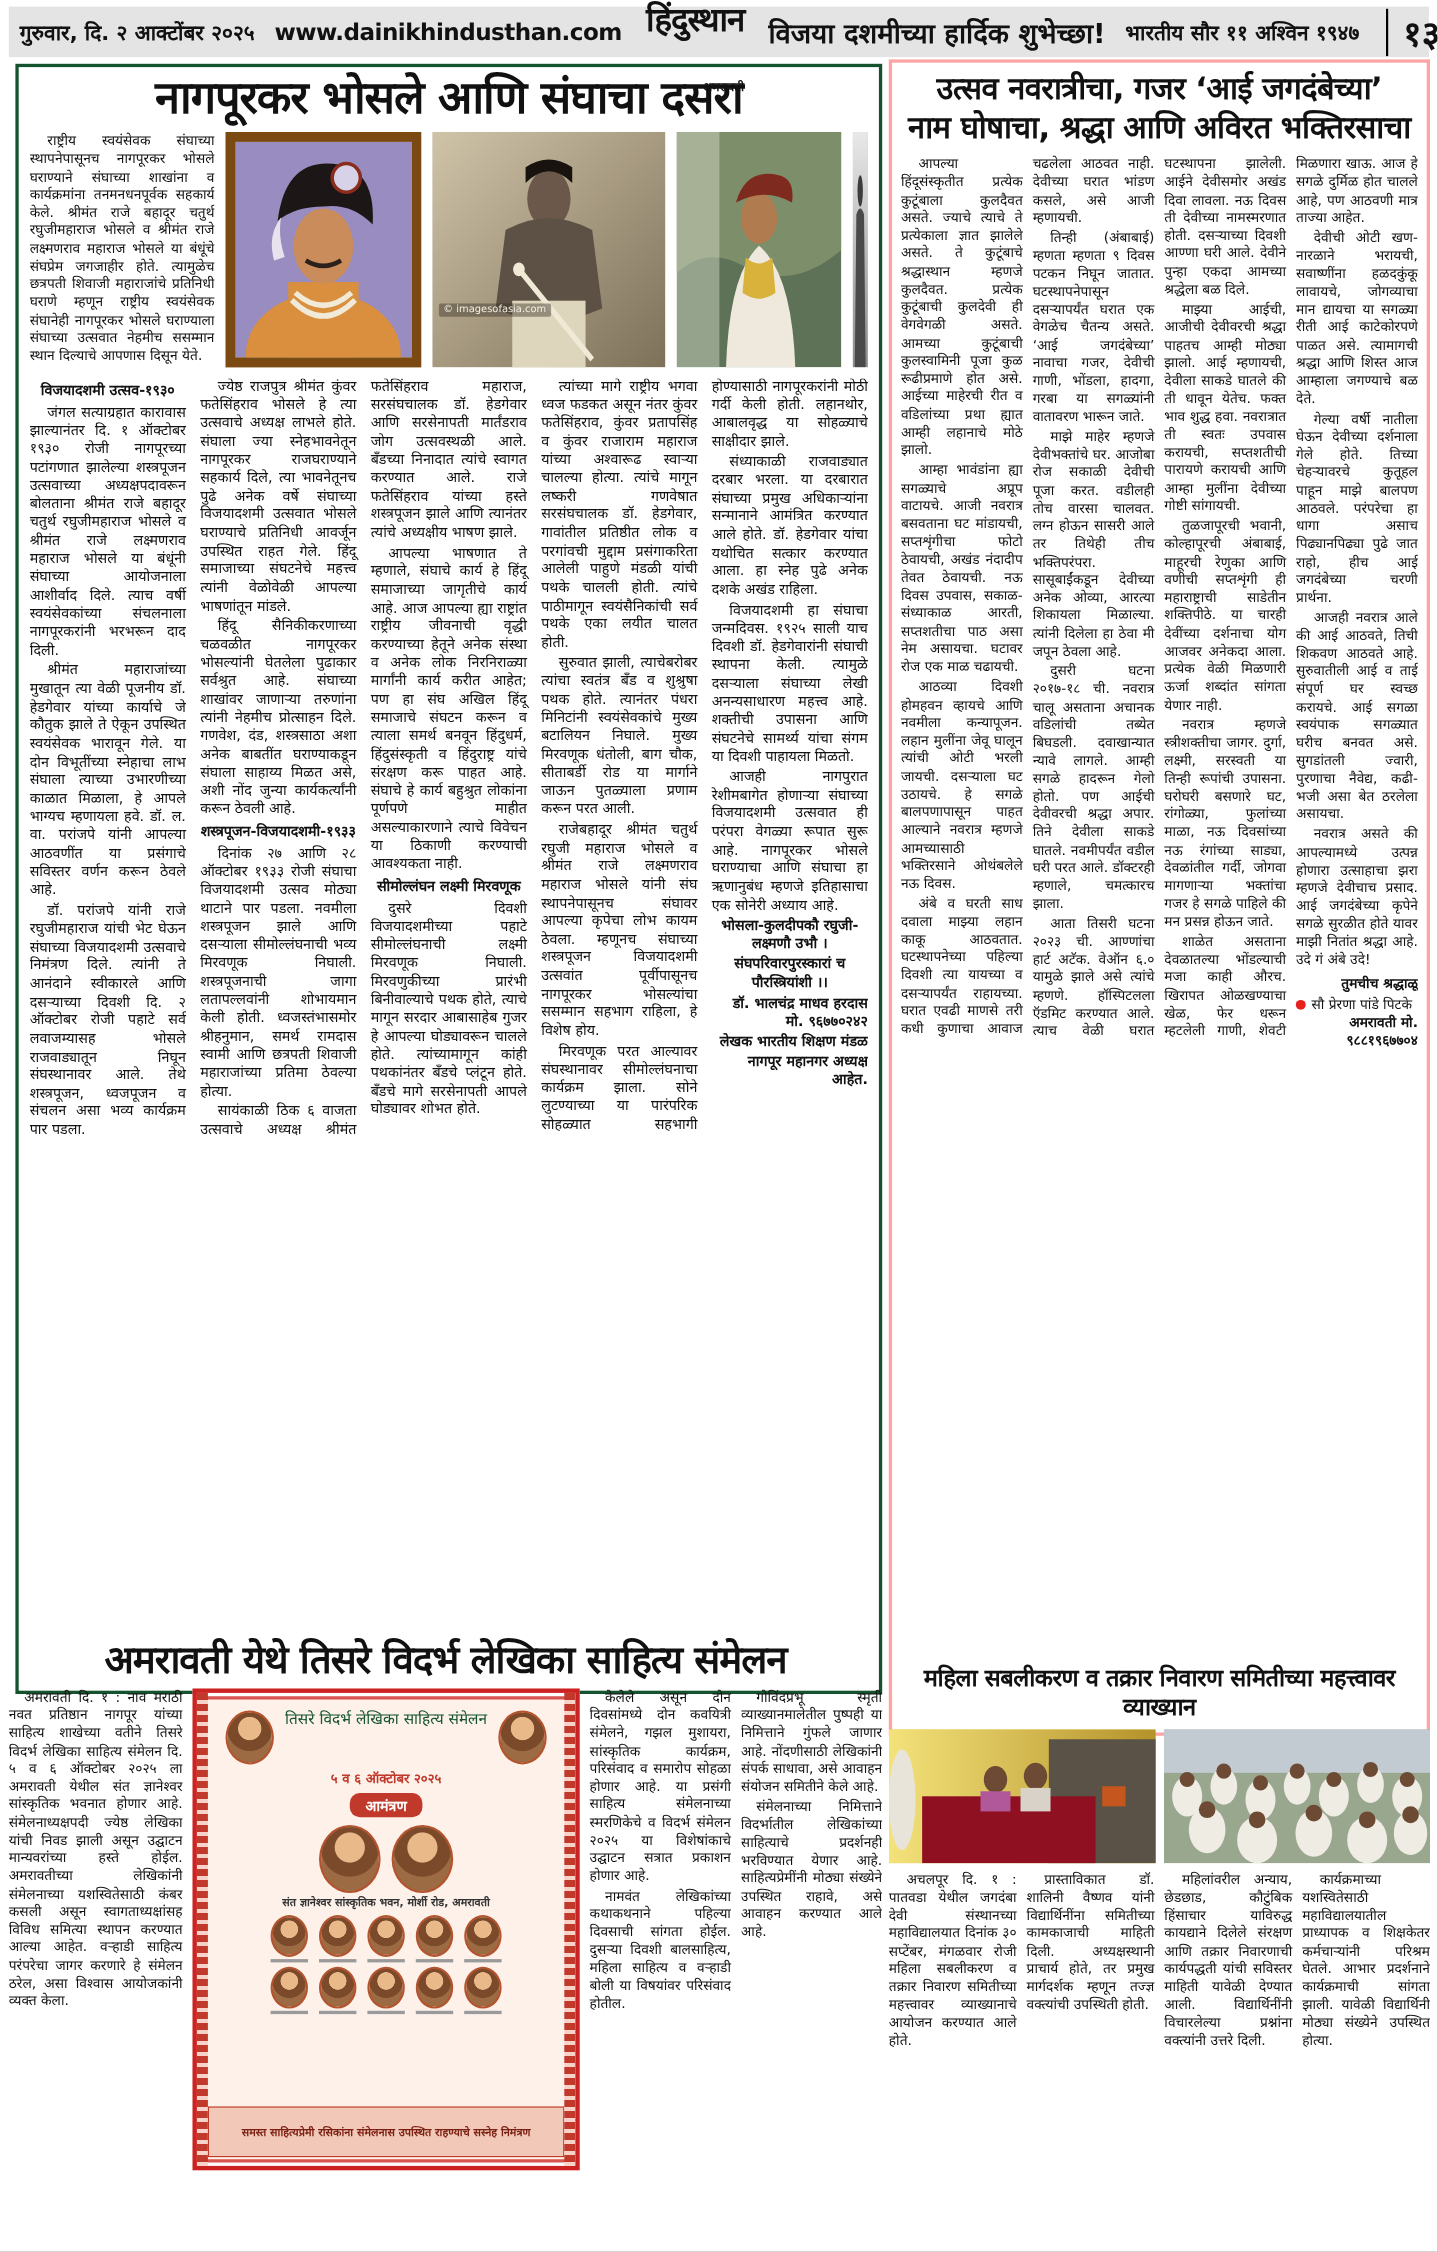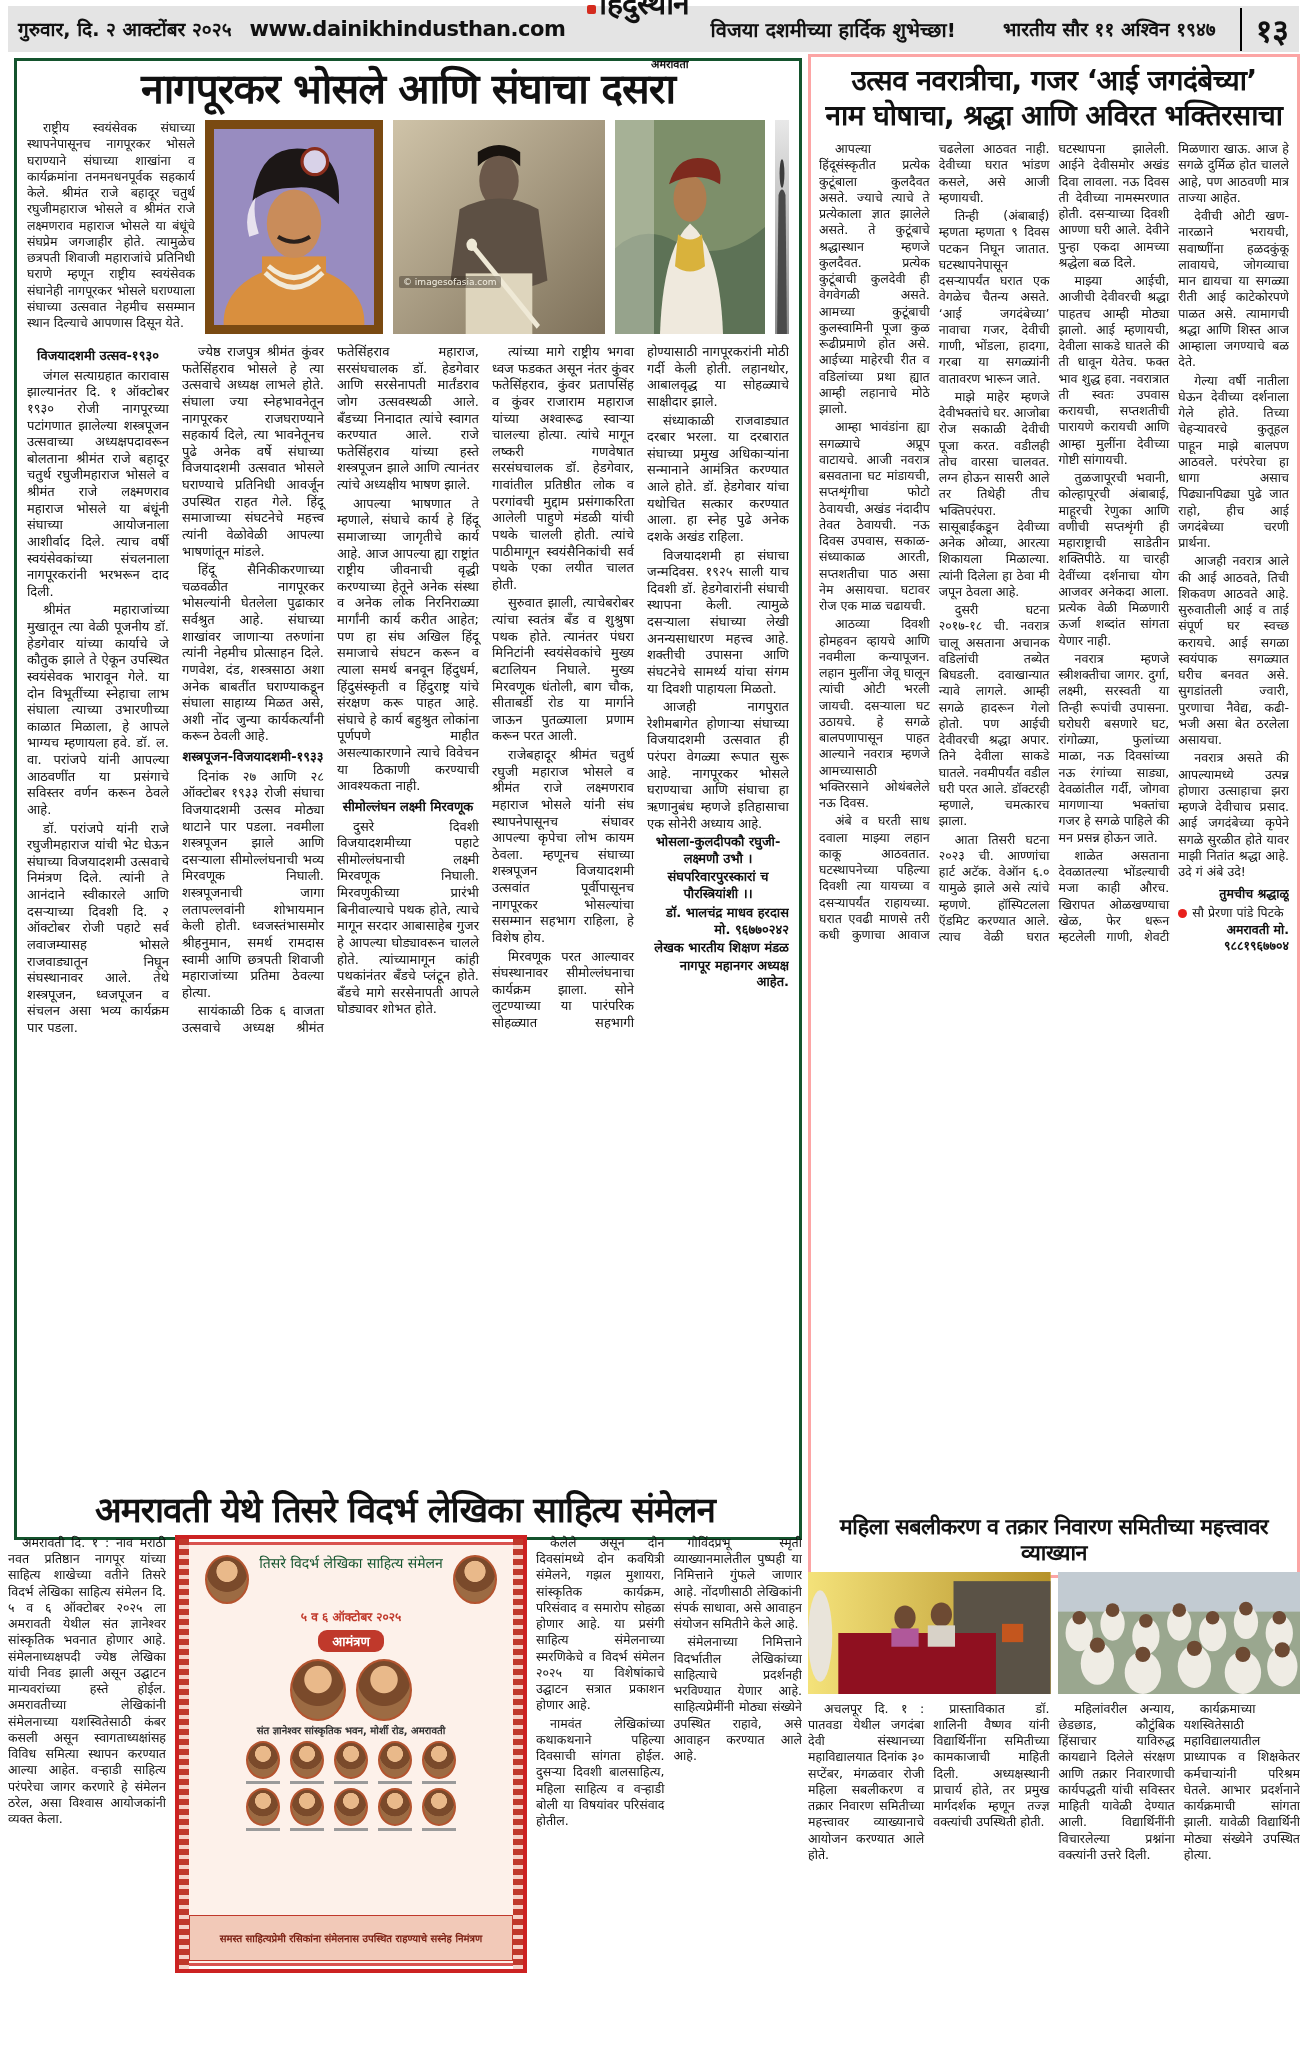--- a/index.html
+++ b/index.html
@@ -8,21 +8,21 @@
 
   
   .header{position:absolute;left:8px;top:6px;width:1291px;height:46px;background:#e4e4e4;
           display:flex;align-items:center;padding:0 10px;box-sizing:border-box;gap:18px;}
   .h-date{font-size:19px;font-weight:bold;white-space:nowrap;}
   .h-site{font-size:21px;font-weight:bold;white-space:nowrap;letter-spacing:-0.5px;}
   .h-mast{display:flex;flex-direction:column;align-items:center;line-height:1;margin:0 4px;gap:42px;}
   .h-mast .mast-title{font-size:30px;font-weight:bold;letter-spacing:-1px;}
   .h-mast .mast-sub{font-size:11px;font-weight:bold;align-self:flex-end;margin-top:-2px;}
   .mast-mark{display:inline-block;width:9px;height:9px;background:#d42b1e;border-radius:2px;margin-right:3px;}
-  .h-greet{font-size:20px;font-weight:bold;white-space:nowrap;flex:1;text-align:left;}
+  .h-greet{font-size:25px;font-weight:bold;white-space:nowrap;flex:1;text-align:center;}
   .h-solar{font-size:19px;font-weight:bold;white-space:nowrap;}
   .h-page{font-size:32px;font-weight:bold;border-left:2px solid #000000;padding-left:14px;margin-left:6px;}
 
   
   .main-box{position:absolute;left:14px;top:58px;width:788px;height:1482px;
             border:3px solid #14532d;box-sizing:border-box;padding:4px 10px 8px;}
   .main-head{font-size:41px;font-weight:bold;text-align:center;line-height:1.1;margin:2px 0 8px;
              letter-spacing:-1px;}
   .main-top{display:flex;gap:10px;height:214px;margin-bottom:10px;}
   .main-intro{width:168px;flex:none;font-size:12.5px;line-height:1.3;text-align:justify;overflow:hidden;}

